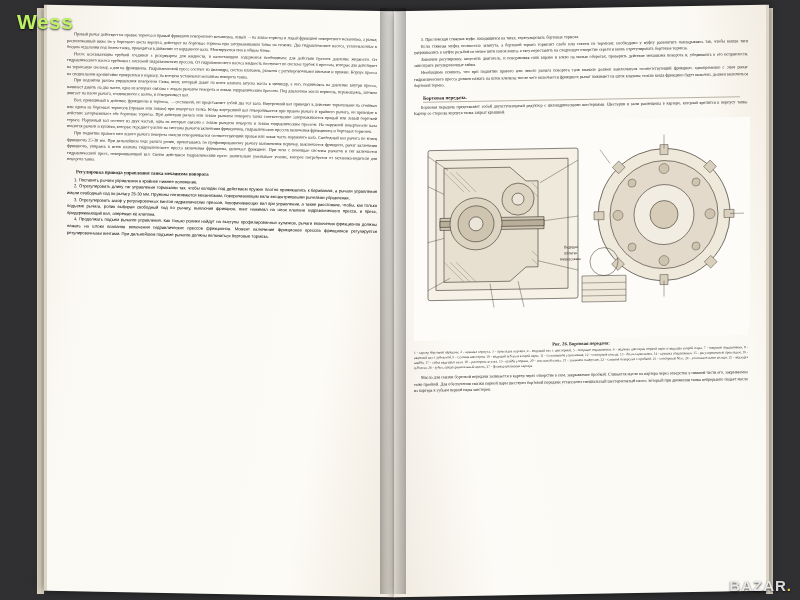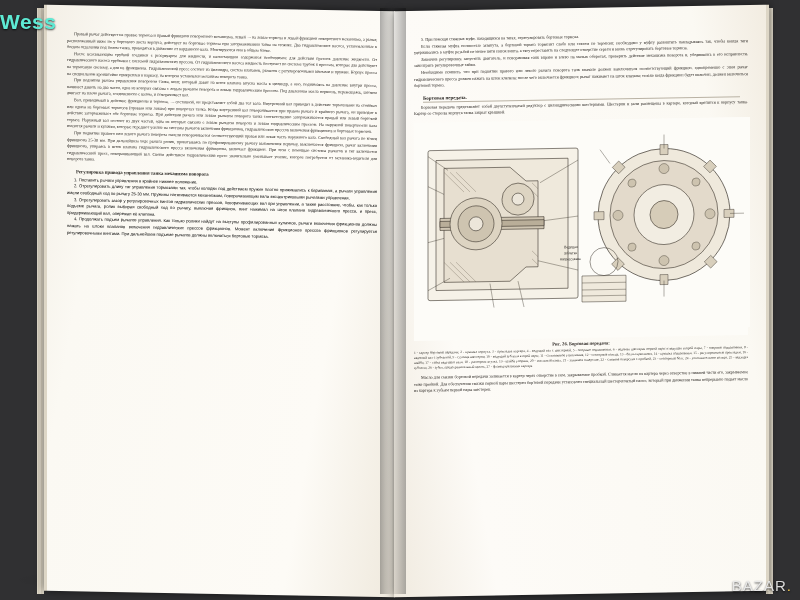--- a/index.html
+++ b/index.html
@@ -5,29 +5,29 @@
   html,body{margin:0;padding:0;}
   body{
     width:800px;height:600px;overflow:hidden;
     background:#2e2e30;
     font-family:"Liberation Sans", sans-serif;
   }
   .stage{position:relative;width:800px;height:600px;overflow:hidden;background:#303032;}
 
   
   .wm-wess{
-    position:absolute;left:0;top:10px;z-index:40;
-    color:#5eead4;font-size:21px;font-weight:bold;
+    position:absolute;left:17px;top:10px;z-index:40;
+    color:#bef264;font-size:21px;font-weight:bold;
     font-family:"Liberation Sans", sans-serif;
     letter-spacing:.5px;
     text-shadow:0 1px 2px rgba(0,0,0,.75);
   }
   .wm-ba{
     position:absolute;right:8px;bottom:6px;z-index:40;
-    color:#e8e8e8;font-size:15px;font-weight:normal;letter-spacing:1px;
+    color:#e8e8e8;font-size:15px;font-weight:bold;letter-spacing:1px;
     opacity:.92;text-shadow:0 1px 2px rgba(0,0,0,.8);
   }
   .wm-ba .dot{color:#ffd24a;}
 
   
   .book{
     position:absolute;left:22px;top:8px;width:760px;height:586px;
     z-index:10;
   }
   .page{

